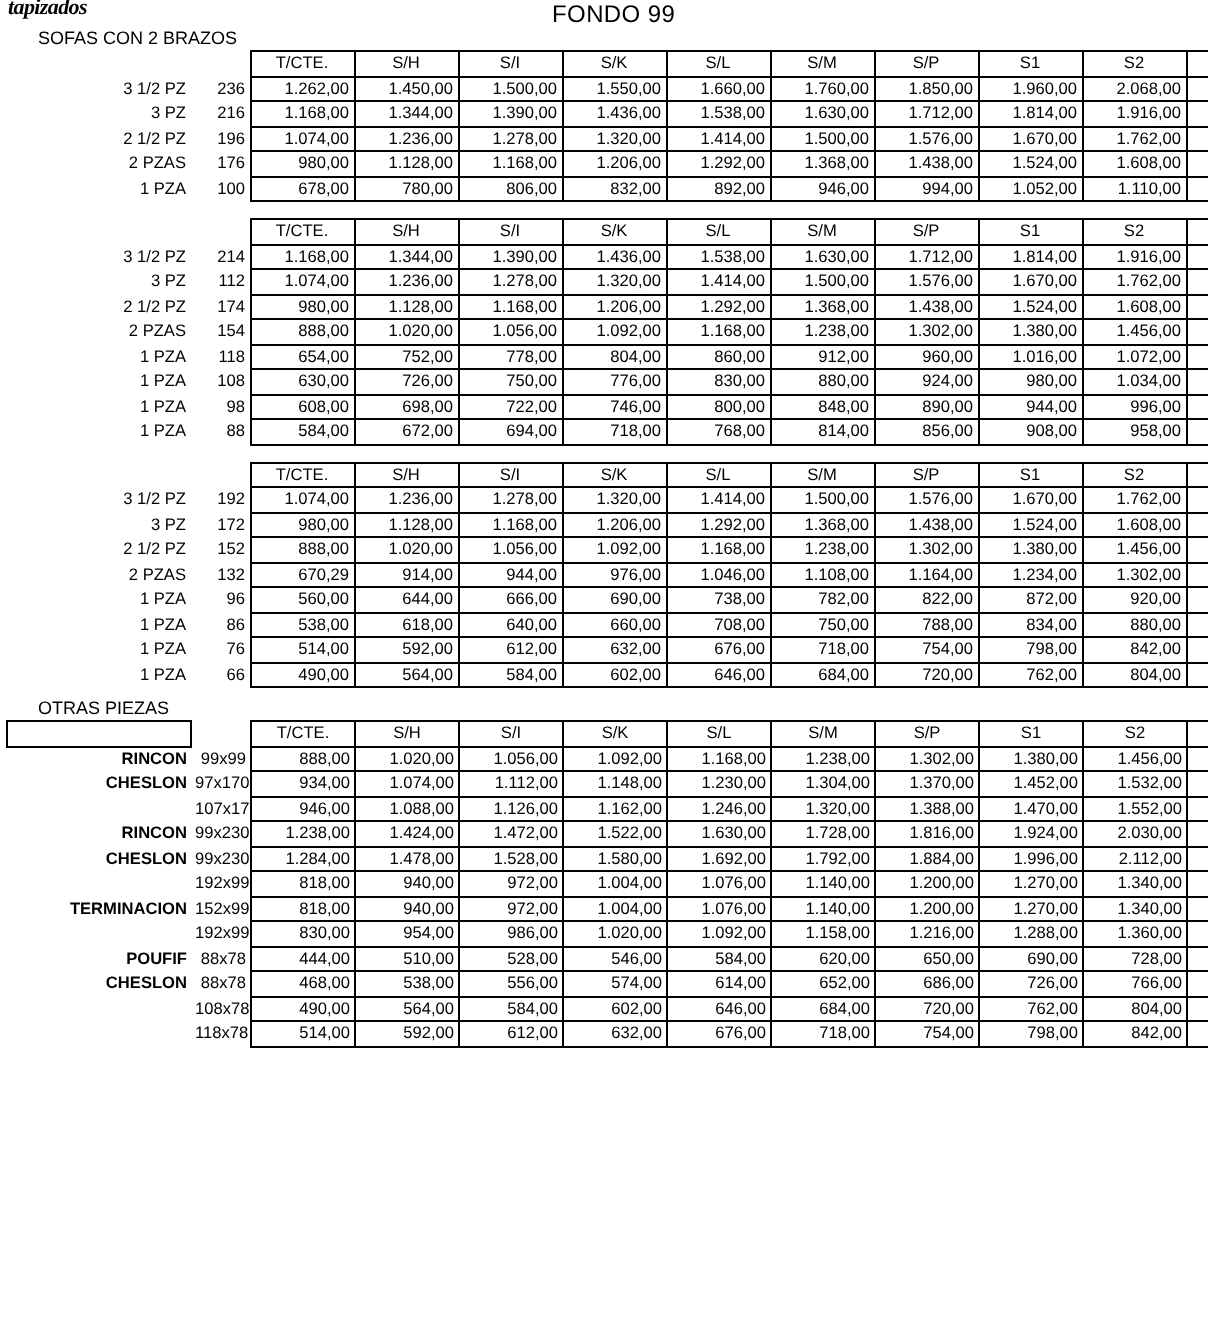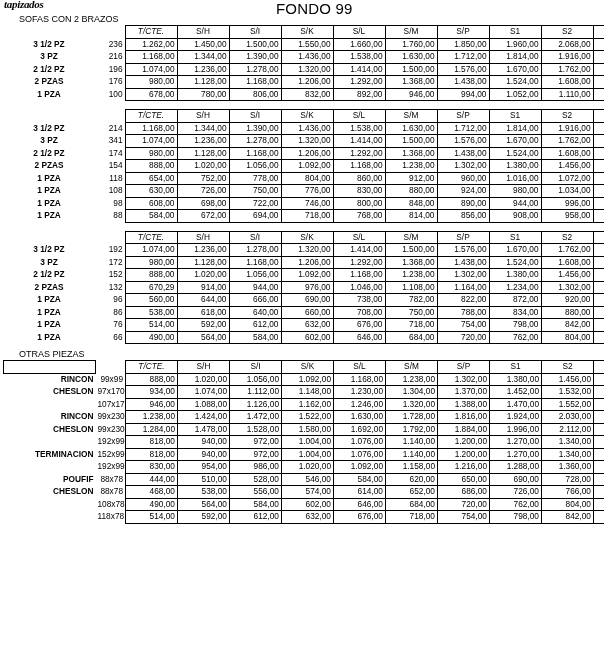--- a/index.html
+++ b/index.html
@@ -34,21 +34,21 @@
     font-size: 11px;
     font-weight: bold;
     font-style: italic;
     letter-spacing: -0.3px;
     white-space: nowrap;
   }
   .fondo {
     position: absolute;
     left: 276px;
     top: 0px;
-    font-size: 15px;
+    font-size: 12px;
     font-family: "Liberation Sans", sans-serif;
     letter-spacing: 0.2px;
   }
   .section {
     position: relative;
   }
   .section-title {
     font-family: "Liberation Sans", sans-serif;
     font-size: 9px;
     letter-spacing: 0px;
@@ -73,40 +73,39 @@
     overflow: hidden;
   }
   table.grid th {
     font-weight: normal;
     text-align: center;
     letter-spacing: 0px;
   }
   
   td.lbl, th.lbl {
     border: none !important;
-    text-align: center;
+    text-align: right;
     font-family: "Liberation Sans", sans-serif;
     font-size: 8.3px;
-    font-weight: bold;
+    font-weight: normal;
   }
   td.qty, th.qty {
     border: none !important;
     text-align: right;
     font-family: "Liberation Sans", sans-serif;
     font-size: 8.3px;
     padding-right: 5px;
   }
   td.num {
     text-align: right;
     padding-right: 3px;
   }
   .hdr-first {
     text-align: right;
     padding-left: 2px !important;
-    font-style: italic;
   }
   .gap {
     height: 8px;
   }
   .gap-small {
     height: 5px;
   }
   
   col.c-lbl { width: 92px; }
   col.c-qty { width: 30px; }
@@ -299,21 +298,21 @@
           <td class="num">1.538,00</td>
           <td class="num">1.630,00</td>
           <td class="num">1.712,00</td>
           <td class="num">1.814,00</td>
           <td class="num">1.916,00</td>
           <td class="num">2.150,00</td>
 
         </tr>
         <tr>
           <td class="lbl">3 PZ</td>
-          <td class="qty">341</td>
+          <td class="qty">112</td>
           <td class="num">1.074,00</td>
           <td class="num">1.236,00</td>
           <td class="num">1.278,00</td>
           <td class="num">1.320,00</td>
           <td class="num">1.414,00</td>
           <td class="num">1.500,00</td>
           <td class="num">1.576,00</td>
           <td class="num">1.670,00</td>
           <td class="num">1.762,00</td>
           <td class="num">1.978,00</td>

